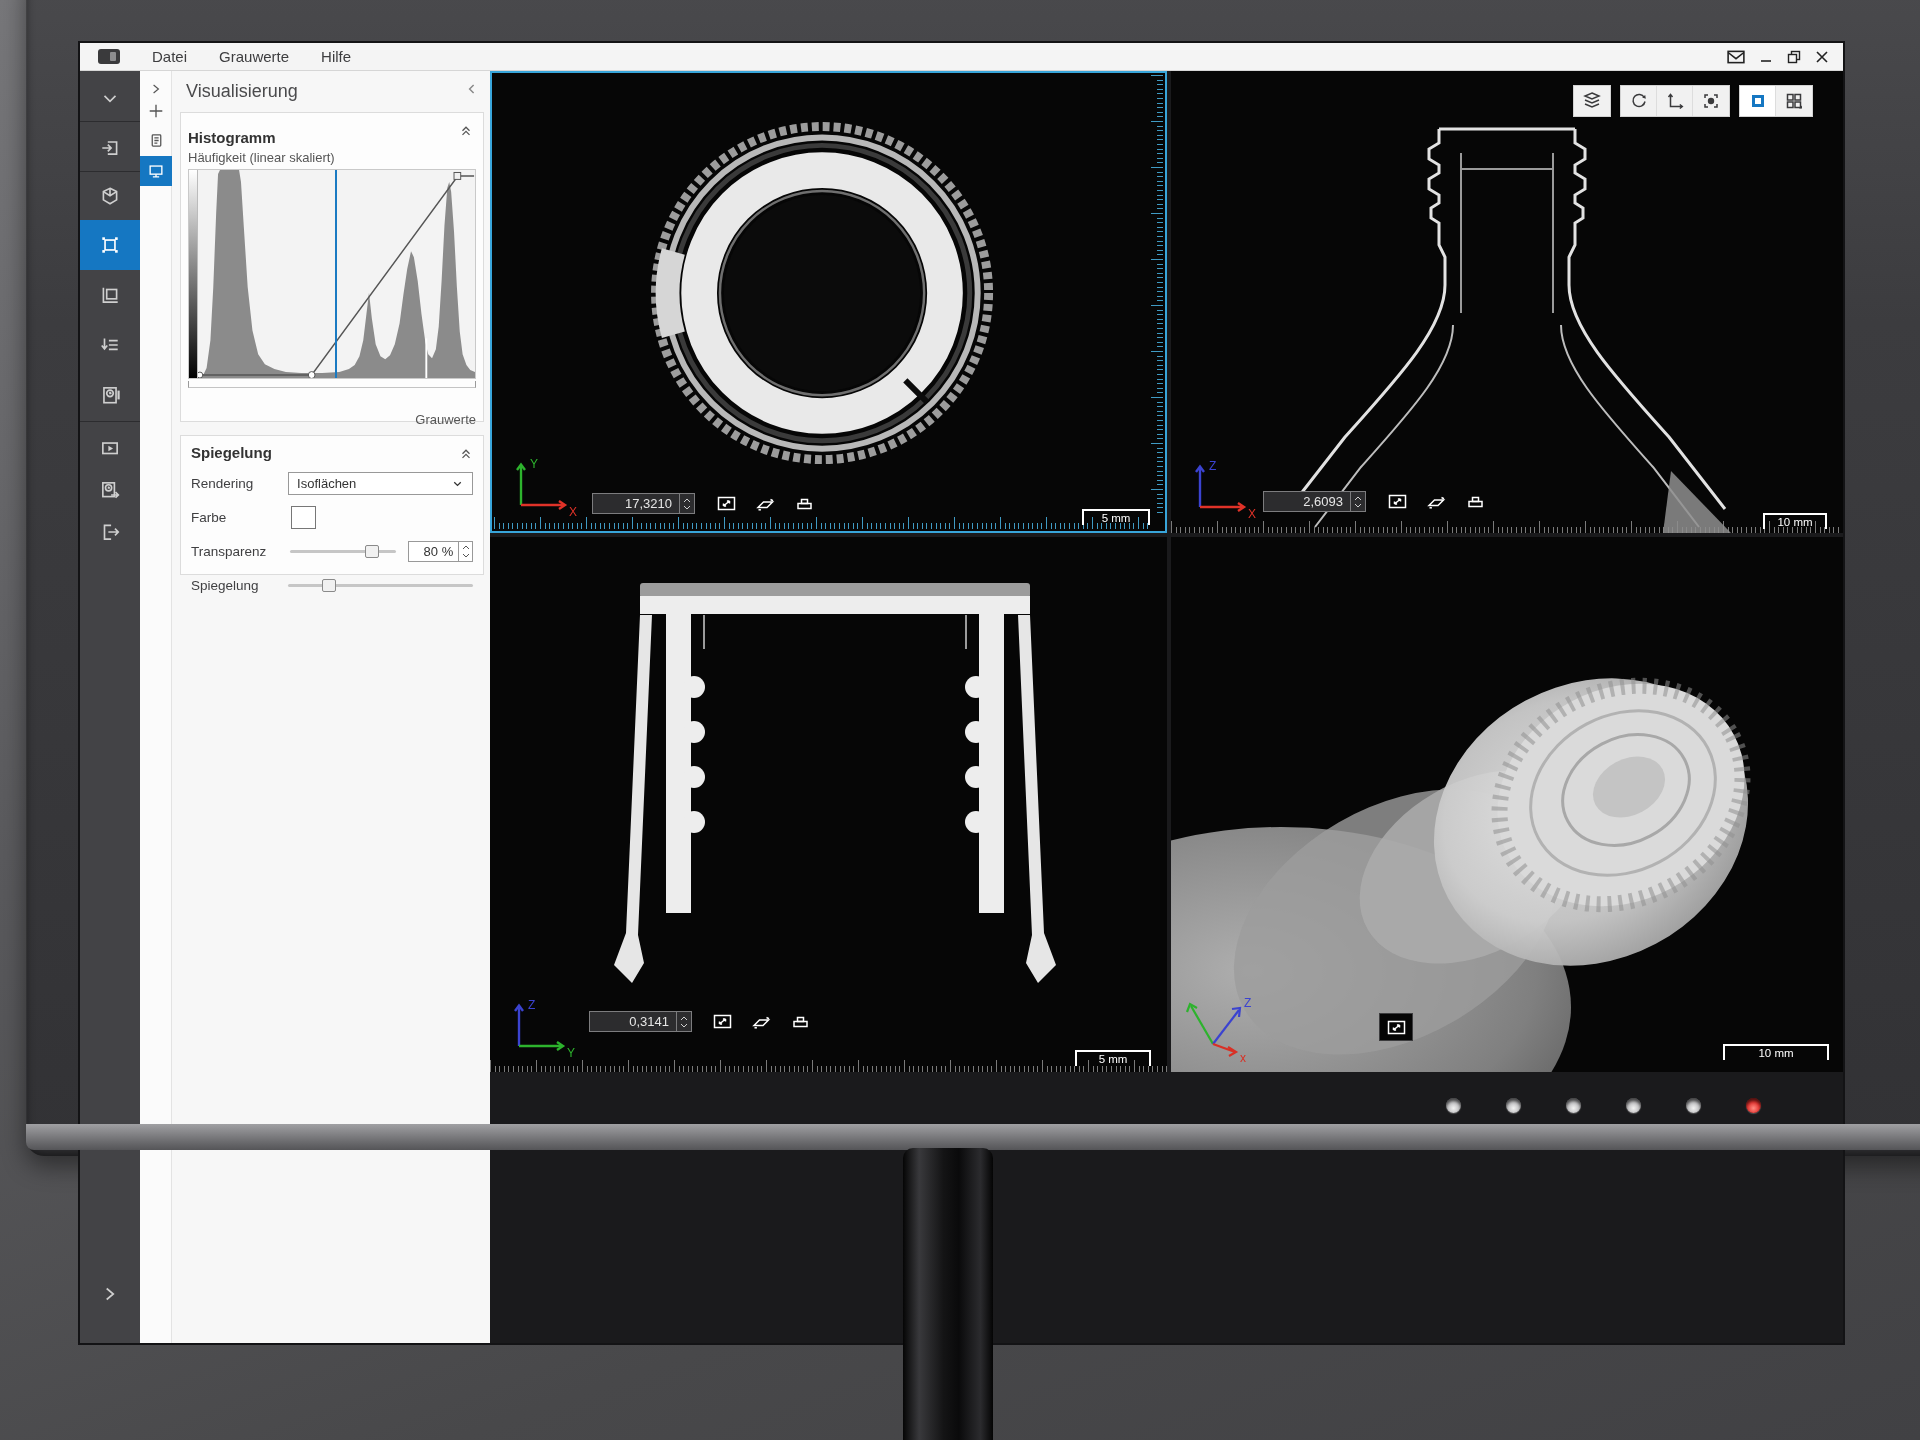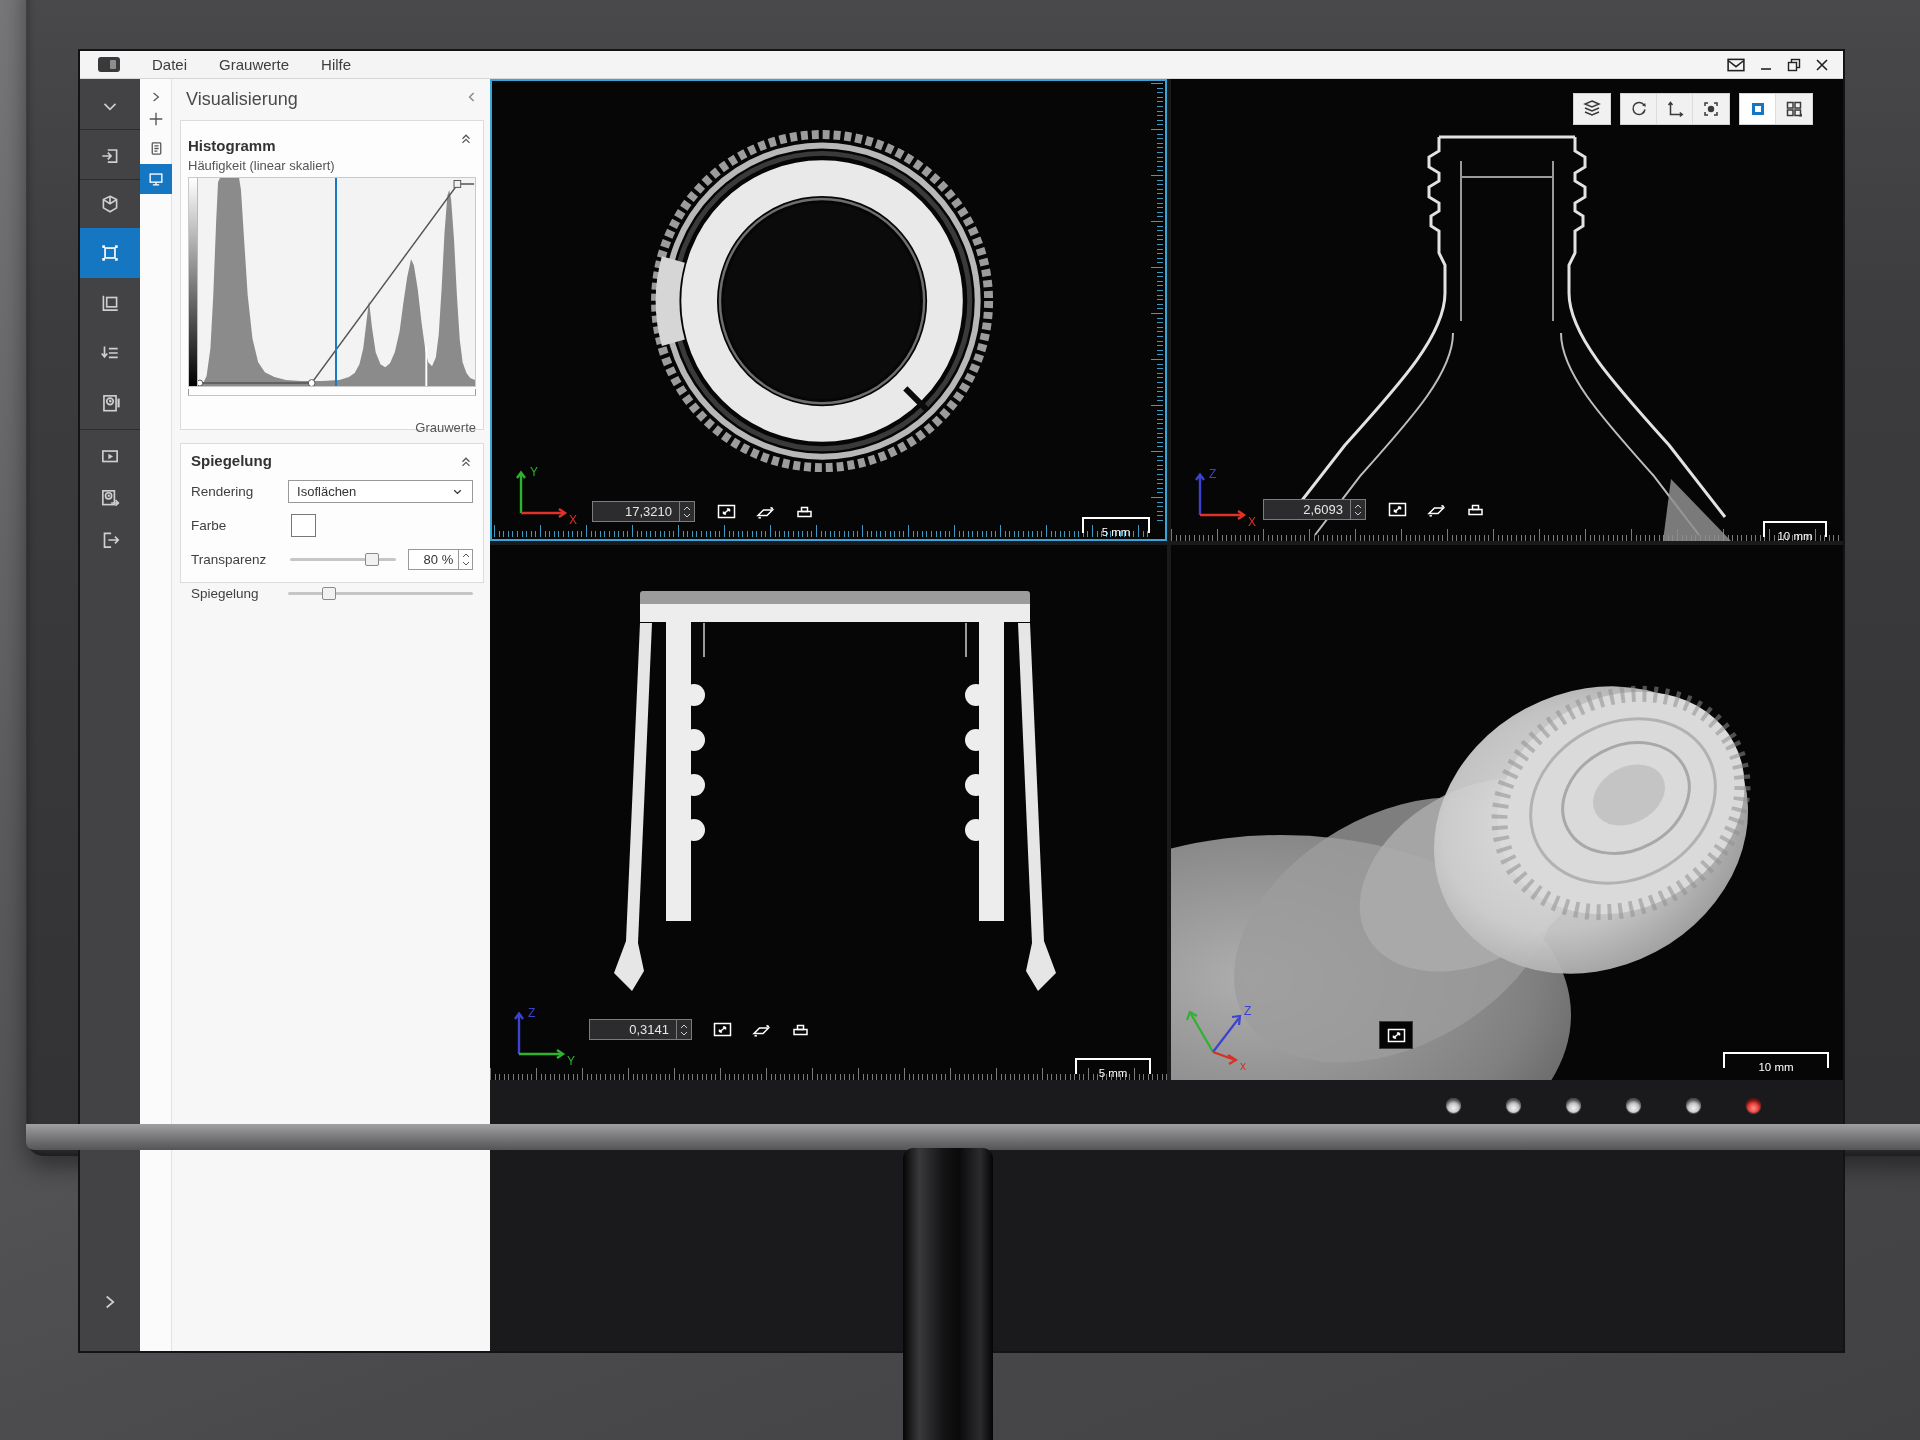--- a/index.html
+++ b/index.html
@@ -13,21 +13,21 @@
   .rim{position:absolute;left:26px;top:1124px;width:1930px;height:26px;
     background:linear-gradient(180deg,#a0a0a3,#6a6a6d 70%,#555558);border-radius:0 0 8px 8px;}
   .stand{position:absolute;left:903px;top:1148px;width:90px;height:292px;
     background:linear-gradient(90deg,#050505 0%,#39393c 18%,#141415 45%,#0a0a0b 62%,#2b2b2e 86%,#040404 100%);
     border-radius:10px 10px 0 0;}
   .bezel-btn{position:absolute;top:1098px;width:15px;height:15px;border-radius:50%;
     background:radial-gradient(circle at 50% 68%,#f2f2f2 0%,#c2c2c4 45%,#77777a 100%);
     box-shadow:inset 0 3px 3px rgba(0,0,0,.55),0 1px 1px rgba(255,255,255,.25);}
   .bezel-btn.power{background:radial-gradient(circle at 50% 68%,#ff8a80 0%,#e53935 45%,#8e1410 100%);}
   
-  .screen{position:absolute;left:80px;top:51px;width:1763px;height:1300px;background:#fff;overflow:hidden;
+  .screen{position:absolute;left:80px;top:43px;width:1763px;height:1300px;background:#fff;overflow:hidden;
     box-shadow:0 0 0 2px #131315, inset 0 0 10px rgba(0,0,0,.25);}
   .titlebar{position:absolute;left:0;top:0;width:100%;height:28px;background:#f4f4f4;border-bottom:1px solid #d6d6d6;
     display:flex;align-items:center;}
   .applogo{width:22px;height:15px;margin-left:18px;border-radius:3px;background:#3a3a3c;position:relative;}
   .applogo::after{content:"";position:absolute;right:4px;top:3px;width:6px;height:9px;background:#8d8d8f;border-radius:1px;}
   .menu-item{font-size:15px;color:#3d3d3f;margin-left:32px;cursor:default;}
   .win-title{position:absolute;left:0;right:0;text-align:center;font-size:13px;color:#4f4f51;pointer-events:none;}
   .winctrls{margin-left:auto;display:flex;align-items:center;gap:14px;margin-right:14px;z-index:2;}
   .winctrls svg{display:block;}
   
@@ -76,21 +76,21 @@
   .cell.br{left:681px;top:466px;width:672px;height:535px;}
   .cell > svg.img{position:absolute;left:0;top:0;}
   .vbox{position:absolute;height:21px;width:88px;background:#2c2c2e;border:1px solid #7c7c7e;color:#e6e6e6;
     font-size:13px;display:flex;align-items:center;justify-content:flex-end;padding-right:7px;}
   .vspin{position:absolute;width:15px;height:21px;background:#2c2c2e;border:1px solid #7c7c7e;border-left:none;
     display:flex;flex-direction:column;align-items:center;justify-content:center;gap:2px;}
   .vicons{position:absolute;display:flex;gap:18px;align-items:center;}
   .vicons svg{stroke:#fff;fill:none;stroke-width:1.5;display:block;}
   .axes{position:absolute;left:12px;bottom:12px;}
   .scalebar{position:absolute;height:16px;border-left:2px solid #fff;border-right:2px solid #fff;
-    background:linear-gradient(#fff,#fff) top/100% 2px no-repeat;color:#fff;font-size:11.5px;text-align:center;padding-top:9px;}
+    background:linear-gradient(#fff,#fff) top/100% 2px no-repeat;color:#fff;font-size:11.5px;text-align:center;padding-top:3px;}
   .rulh{position:absolute;height:12px;
     background-image:repeating-linear-gradient(90deg,var(--rc) 0 1px,transparent 1px 46px),
                      repeating-linear-gradient(90deg,var(--rc) 0 1px,transparent 1px 4.6px);
     background-size:100% 12px,100% 6px;background-position:bottom left,bottom left;background-repeat:no-repeat;opacity:.85;}
   .rulv{position:absolute;width:12px;
     background-image:repeating-linear-gradient(180deg,var(--rc) 0 1px,transparent 1px 46px),
                      repeating-linear-gradient(180deg,var(--rc) 0 1px,transparent 1px 4.6px);
     background-size:12px 100%,6px 100%;background-position:right top,right top;background-repeat:no-repeat;opacity:.85;}
   .toolbar{position:absolute;right:30px;top:14px;display:flex;gap:9px;z-index:5;}
   .tbgroup{display:flex;background:#f1f1f1;border:1px solid #d2d2d2;box-shadow:0 1px 2px rgba(0,0,0,.4);}

